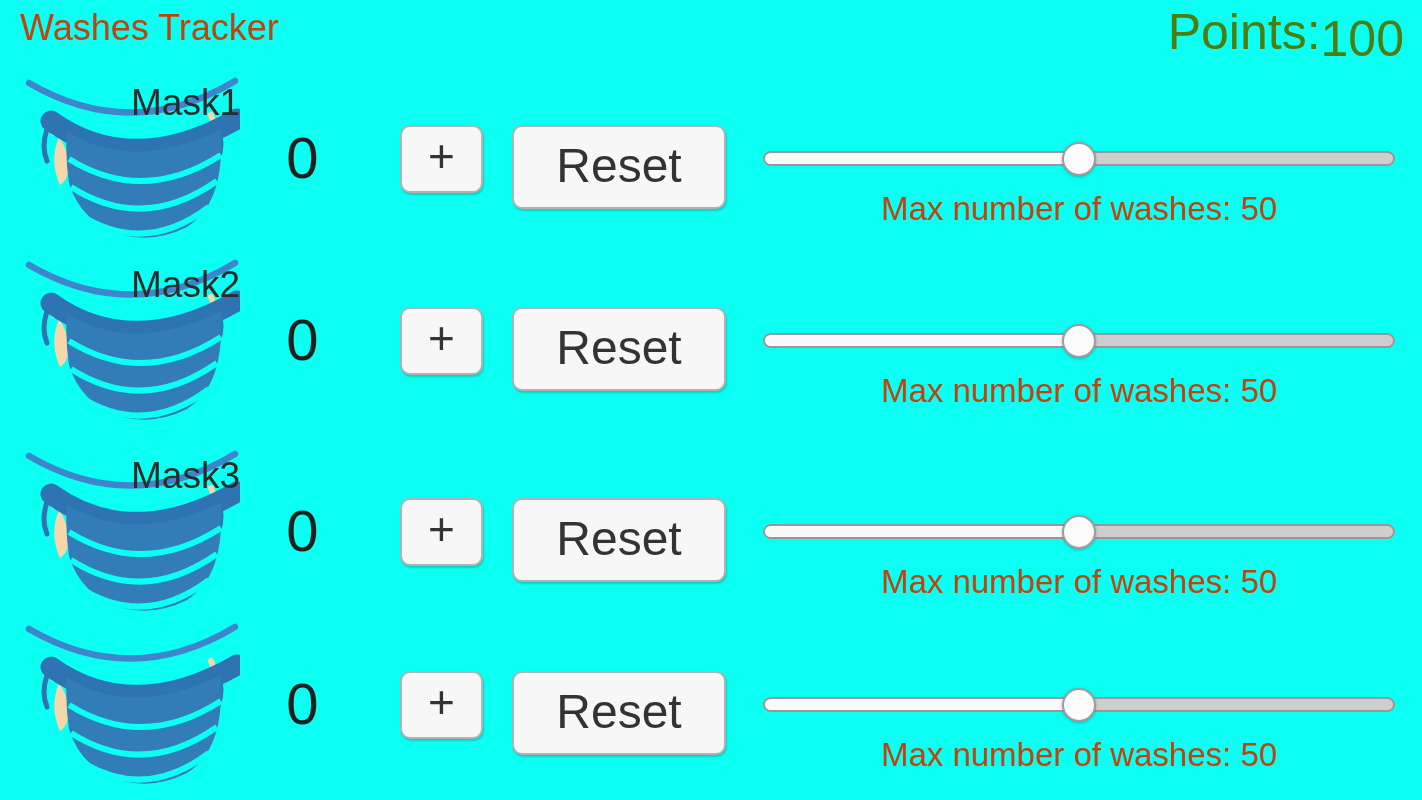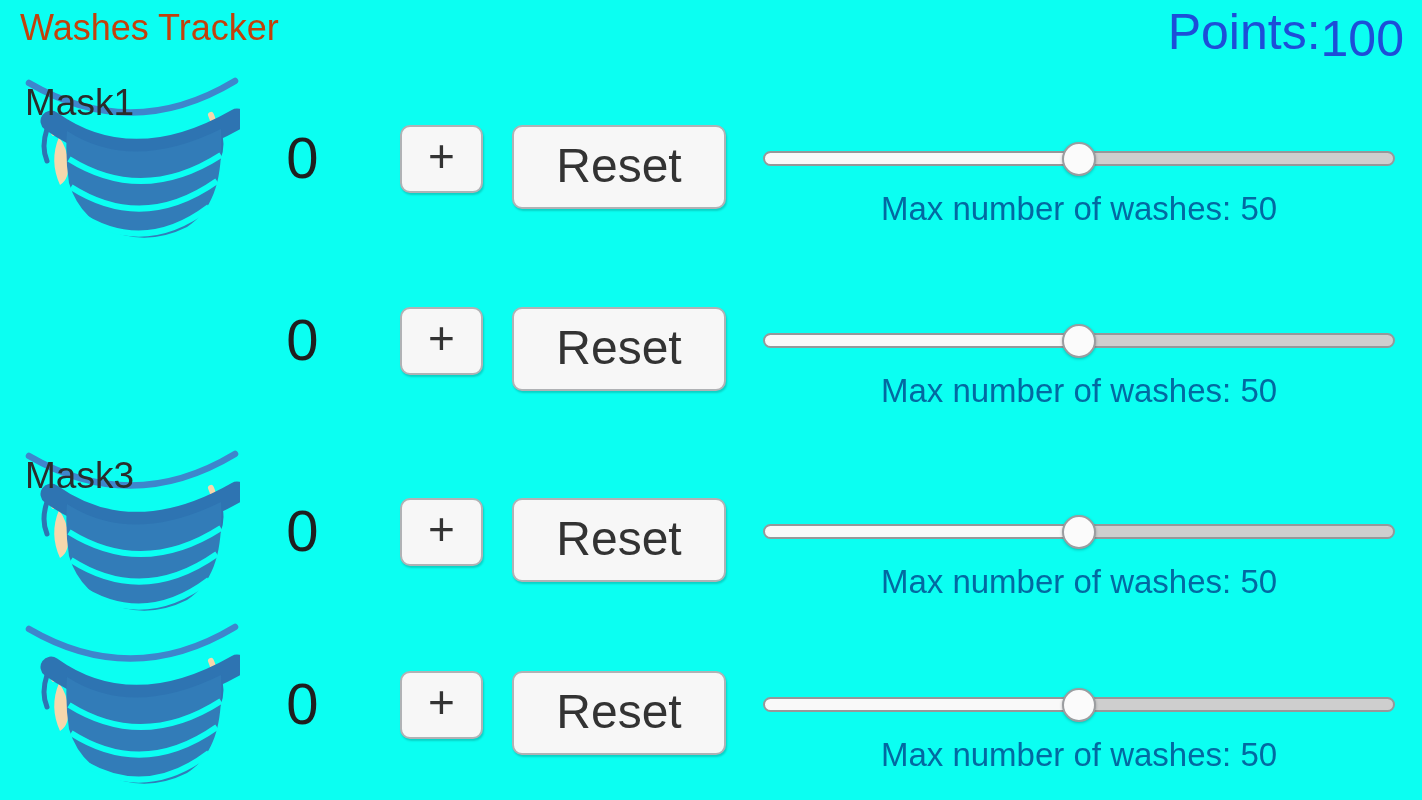--- a/index.html
+++ b/index.html
@@ -21,33 +21,33 @@
   .app{position:absolute;inset:0;}
 
   
   .page-title{
     position:absolute;left:20px;top:6px;
     font-size:36px;line-height:1.2;color:#c2410c;
     white-space:nowrap;
   }
   .points{
     position:absolute;right:18px;top:2px;
-    font-size:50px;line-height:1.2;color:#1d4ed8;
+    font-size:50px;line-height:1.2;color:#4d7c0f;
     white-space:nowrap;
   }
   .points .points-value{position:relative;top:7px;}
 
   
   .row{position:absolute;left:0;width:1422px;height:182px;}
 
   .mask{position:absolute;left:25px;top:2px;width:215px;height:165px;}
   .mask svg{display:block;width:215px;height:165px;}
   .mask-label{
     position:absolute;top:4px;left:0;width:100%;
-    text-align:left;font-size:37px;line-height:1.2;color:#2b2b2b;
+    text-align:right;font-size:37px;line-height:1.2;color:#2b2b2b;
   }
 
   .count{
     position:absolute;left:250px;top:54px;width:105px;
     text-align:center;font-size:58px;color:#1f1f1f;line-height:1;
   }
 
   .btn{
     position:absolute;
     display:flex;align-items:center;justify-content:center;
@@ -77,21 +77,21 @@
   .slider .thumb{
     position:absolute;top:0;
     left:calc(var(--pct) - 17px);
     width:34px;height:34px;border-radius:50%;
     background:#fbfbfb;
     border:2px solid #9b9da0;
     box-shadow:0 1px 3px rgba(0,0,0,0.25);
   }
   .slider-label{
     position:absolute;left:763px;top:114px;width:632px;
-    text-align:center;font-size:33px;color:#0369a1;line-height:1.2;
+    text-align:center;font-size:33px;color:#c2410c;line-height:1.2;
     white-space:nowrap;
   }
 </style>
 </head>
 <body>
 
 <svg width="0" height="0" style="position:absolute">
   <defs>
     <symbol id="mask-shape" viewBox="0 0 215 165">
 
@@ -132,20 +132,26 @@
     <button class="btn plus-btn">+</button>
     <button class="btn reset-btn">Reset</button>
     <div class="slider" style="--pct: 50%;">
       <div class="track"></div>
       <div class="thumb"></div>
     </div>
     <div class="slider-label">Max number of washes: 50</div>
   </div>
 
   <div class="row" style="top:257px">
+    <div class="mask">
+      <svg aria-hidden="true">
+          <use href="#mask-shape"></use>
+        </svg>
+      <div class="mask-label">Mask2</div>
+    </div>
     <div class="count">0</div>
     <button class="btn plus-btn">+</button>
     <button class="btn reset-btn">Reset</button>
     <div class="slider" style="--pct: 50%;">
       <div class="track"></div>
       <div class="thumb"></div>
     </div>
     <div class="slider-label">Max number of washes: 50</div>
   </div>
 

